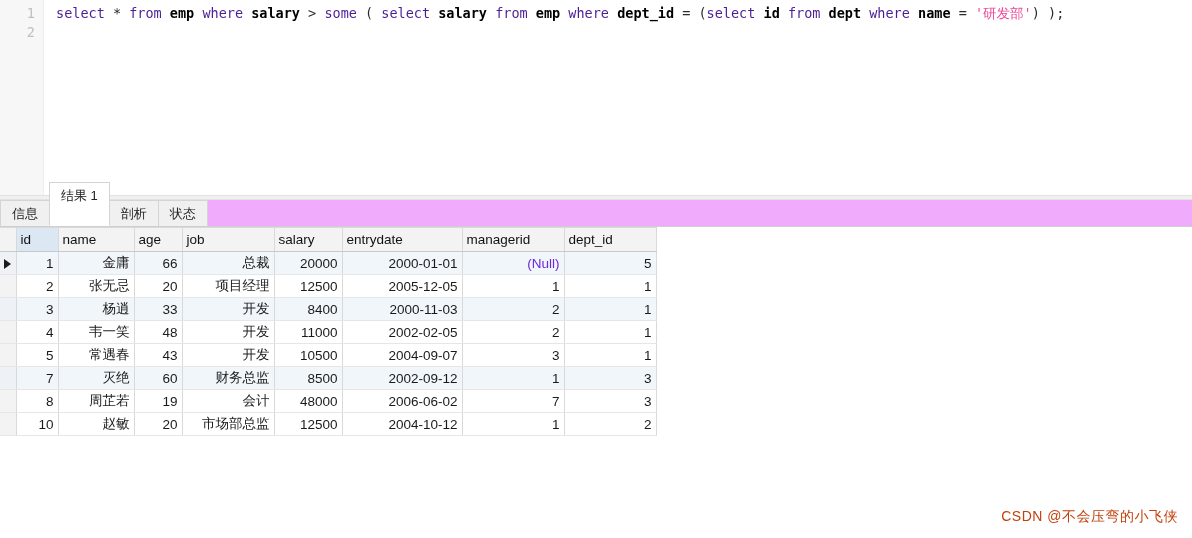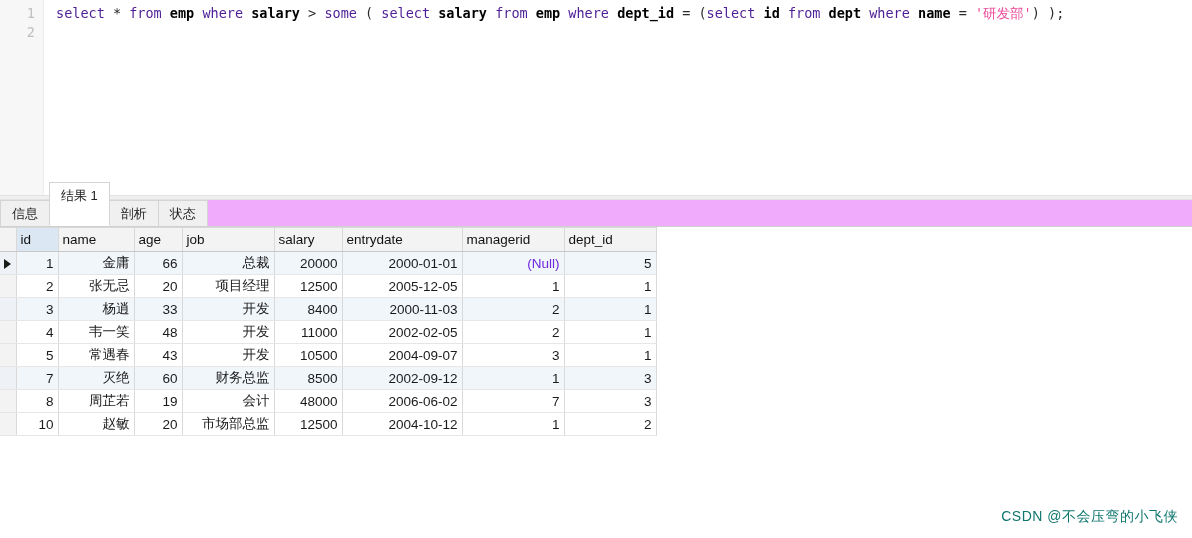--- a/index.html
+++ b/index.html
@@ -142,21 +142,21 @@
   td.txt { text-align: right; }
   td.nul { text-align: right; color: #6d28d9; }
   tr.alt td { background: #f1f6fb; }
   tr.alt td.marker { background: #eef2f6; }
 
   
   .watermark {
     position: absolute;
     right: 14px; bottom: 12px;
     font-size: 14px;
-    color: #0f766e;
+    color: #c2410c;
     letter-spacing: 0.5px;
     user-select: none;
   }
 </style>
 </head>
 <body>
 
 <div id="app">
 
   <div class="editor">

